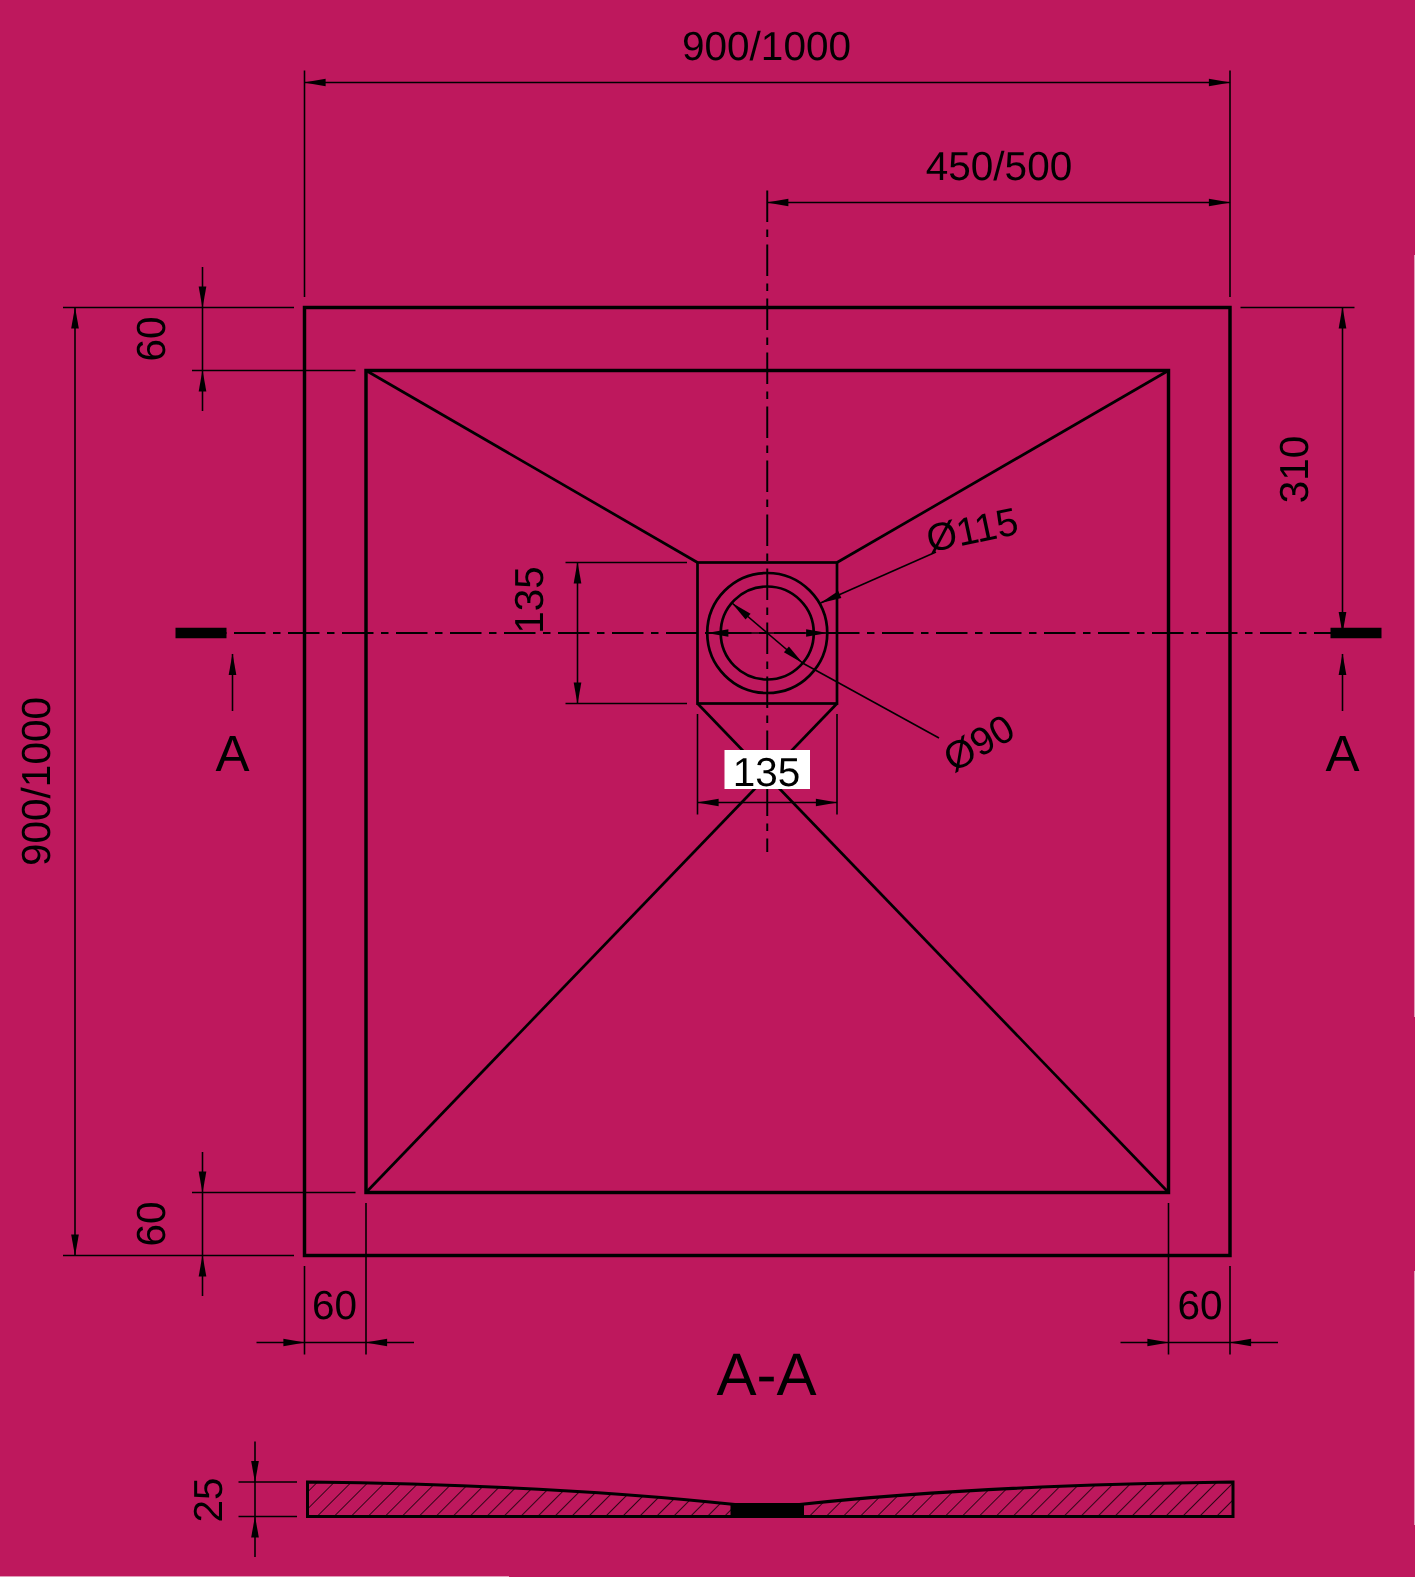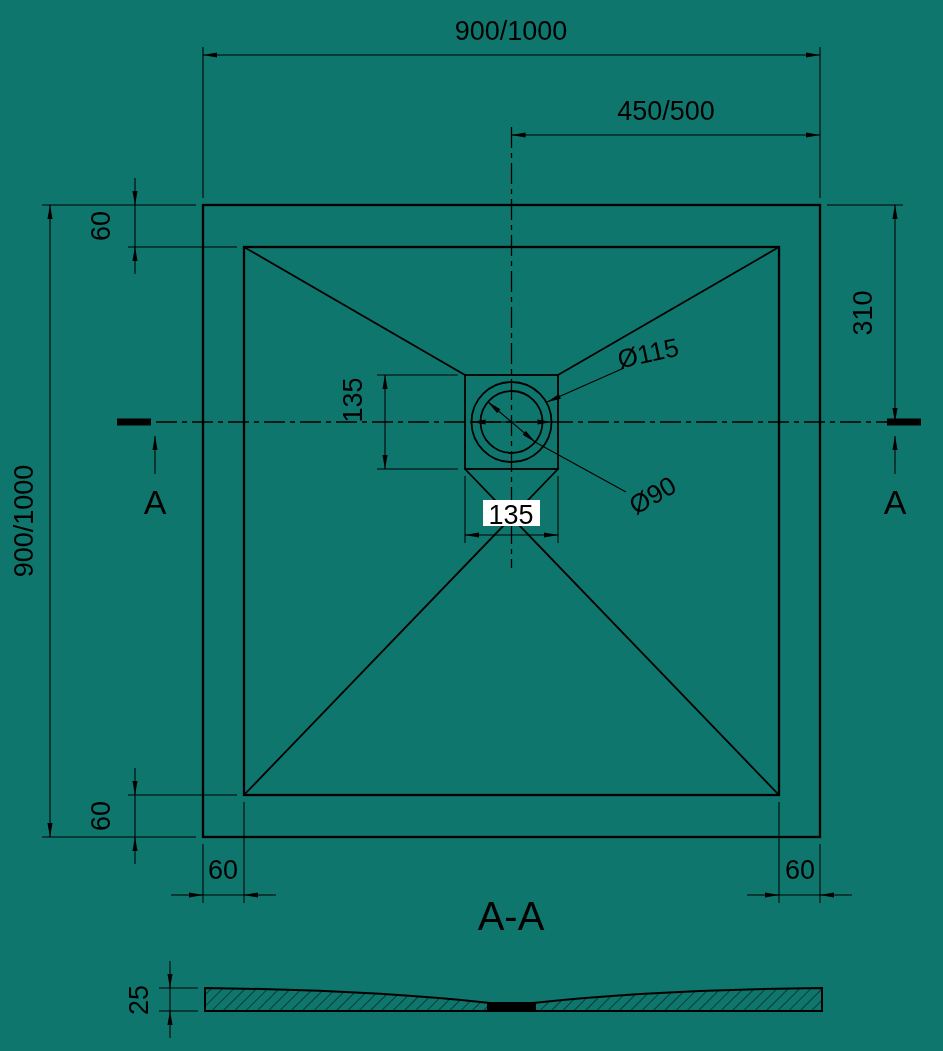--- a/index.html
+++ b/index.html
@@ -1,16 +1,16 @@
 <!DOCTYPE html>
 <html><head>
 <meta charset="utf-8">
 <style>
   html,body{margin:0;padding:0;background:#ffffff;}
-  .page{width:943px;height:1051px;background:#0f766e;position:relative;}
+  .page{width:943px;height:1051px;background:#be185d;position:relative;}
   svg{display:block;}
   .obj{stroke:#000;stroke-width:2.3;fill:none;}
   .med{stroke:#000;stroke-width:1.8;fill:none;}
   .thin{stroke:#000;stroke-width:1.05;fill:none;}
   .cl{stroke:#000;stroke-width:1.3;fill:none;stroke-dasharray:21 5 5 5;}
   .cut{stroke:#000;stroke-width:7;}
   text{font-family:"Liberation Sans","DejaVu Sans",sans-serif;fill:#000;}
   .d{font-size:27px;text-anchor:middle;}
   .da{font-size:26px;text-anchor:middle;}
   .sa{font-size:34px;text-anchor:middle;}

